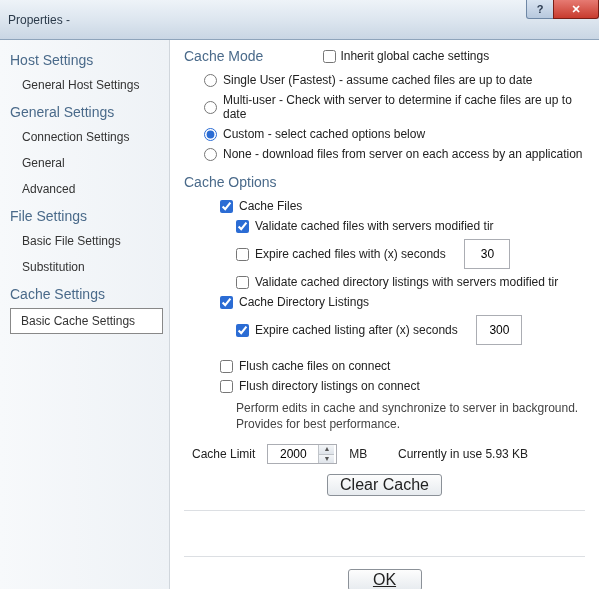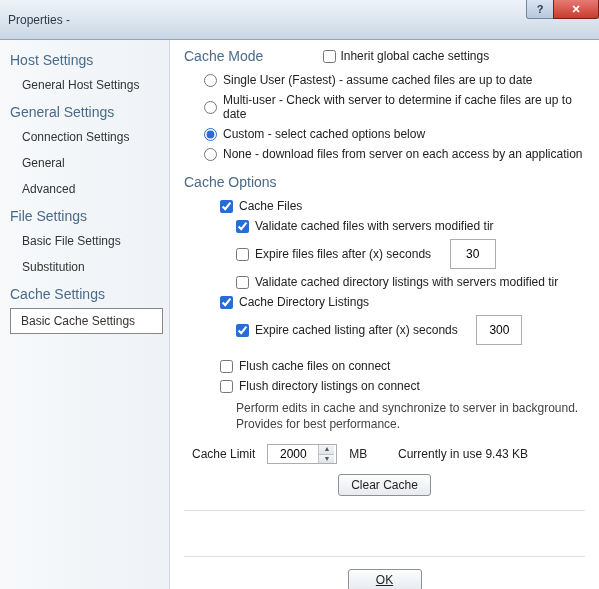--- a/index.html
+++ b/index.html
@@ -113,21 +113,21 @@
   .spinner input {
     border:none; width:50px; text-align:center; font-size:12px; outline:none;
   }
   .spin-btns { display:flex; flex-direction:column; width:16px; border-left:1px solid #c0c4c9;}
   .spin-btns div { flex:1; font-size:7px; line-height:8px; text-align:center; background:linear-gradient(#f4f6f8,#dfe4ea); color:#555; cursor:pointer;}
   .spin-btns div:first-child { border-bottom:1px solid #c0c4c9;}
   .btn {
     height:22px; min-width:74px;
     background:linear-gradient(to bottom,#fdfdfd,#e7ebef);
     border:1px solid #8b9198; border-radius:3px;
-    font-size:12px; color:#222; cursor:pointer;
+    font-size:16px; color:#222; cursor:pointer;
     padding: 0 12px;
   }
   .clear-row { text-align:center; padding-bottom:8px;}
   .footer {
     position:absolute; bottom:10px; right:14px; left:14px;
     border-top:1px solid #dcdfe3; padding-top:12px;
     display:flex; justify-content:center; gap:10px;text-decoration:underline;
   }
   .hr { border-top:1px solid #dcdfe3; margin:6px 0 0 0;}
 </style>
@@ -192,21 +192,21 @@
     <label class="check-row sub2">
       <input type="checkbox" checked="" style="">
       <span>Cache Files</span>
     </label>
     <label class="check-row sub">
       <input type="checkbox" checked="" style="">
       <span>Validate cached files with servers modified tir</span>
     </label>
     <div class="check-row sub">
       <input type="checkbox" style="">
-      <span>Expire files files after (x) seconds</span>
+      <span>Expire cached files with (x) seconds</span>
       &nbsp;&nbsp;
       <input type="text" class="num" value="30" style="">
     </div>
 
     <label class="check-row sub">
       <input type="checkbox" style="">
       <span>Validate cached directory listings with servers modified tir</span>
     </label>
     <label class="check-row sub2">
       <input type="checkbox" checked="" style="">
@@ -234,21 +234,21 @@
       <span>Cache Limit</span>
       <div class="spinner">
         <input type="text" value="2000" style="">
         <div class="spin-btns">
           <div>▲</div>
           <div>▼</div>
         </div>
       </div>
       <span>MB</span>
       &nbsp;&nbsp;
-      <span>Currently in use 9.43 KB</span>
+      <span>Currently in use 5.93 KB</span>
     </div>
 
     <div class="clear-row">
       <button class="btn">Clear Cache</button>
     </div>
     <div class="hr"></div>
 
     <div class="footer">
       <button class="btn">OK</button>
     </div>

